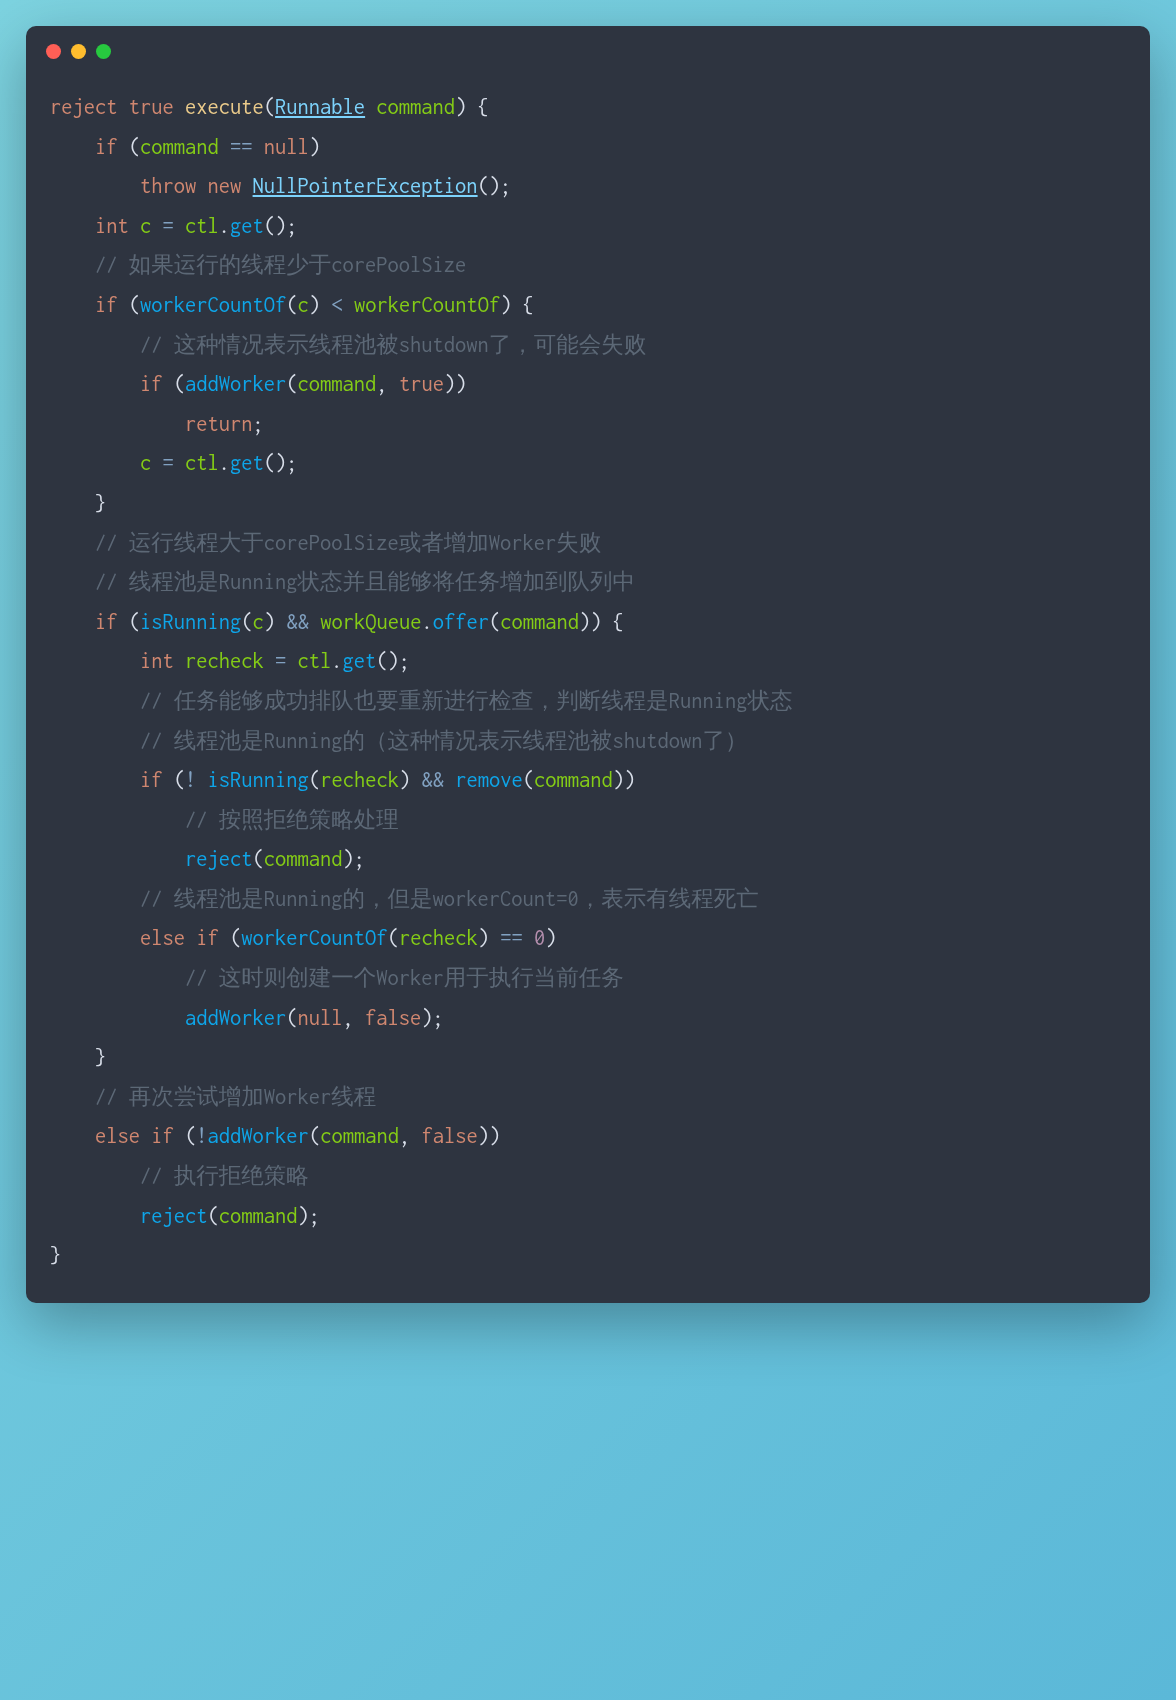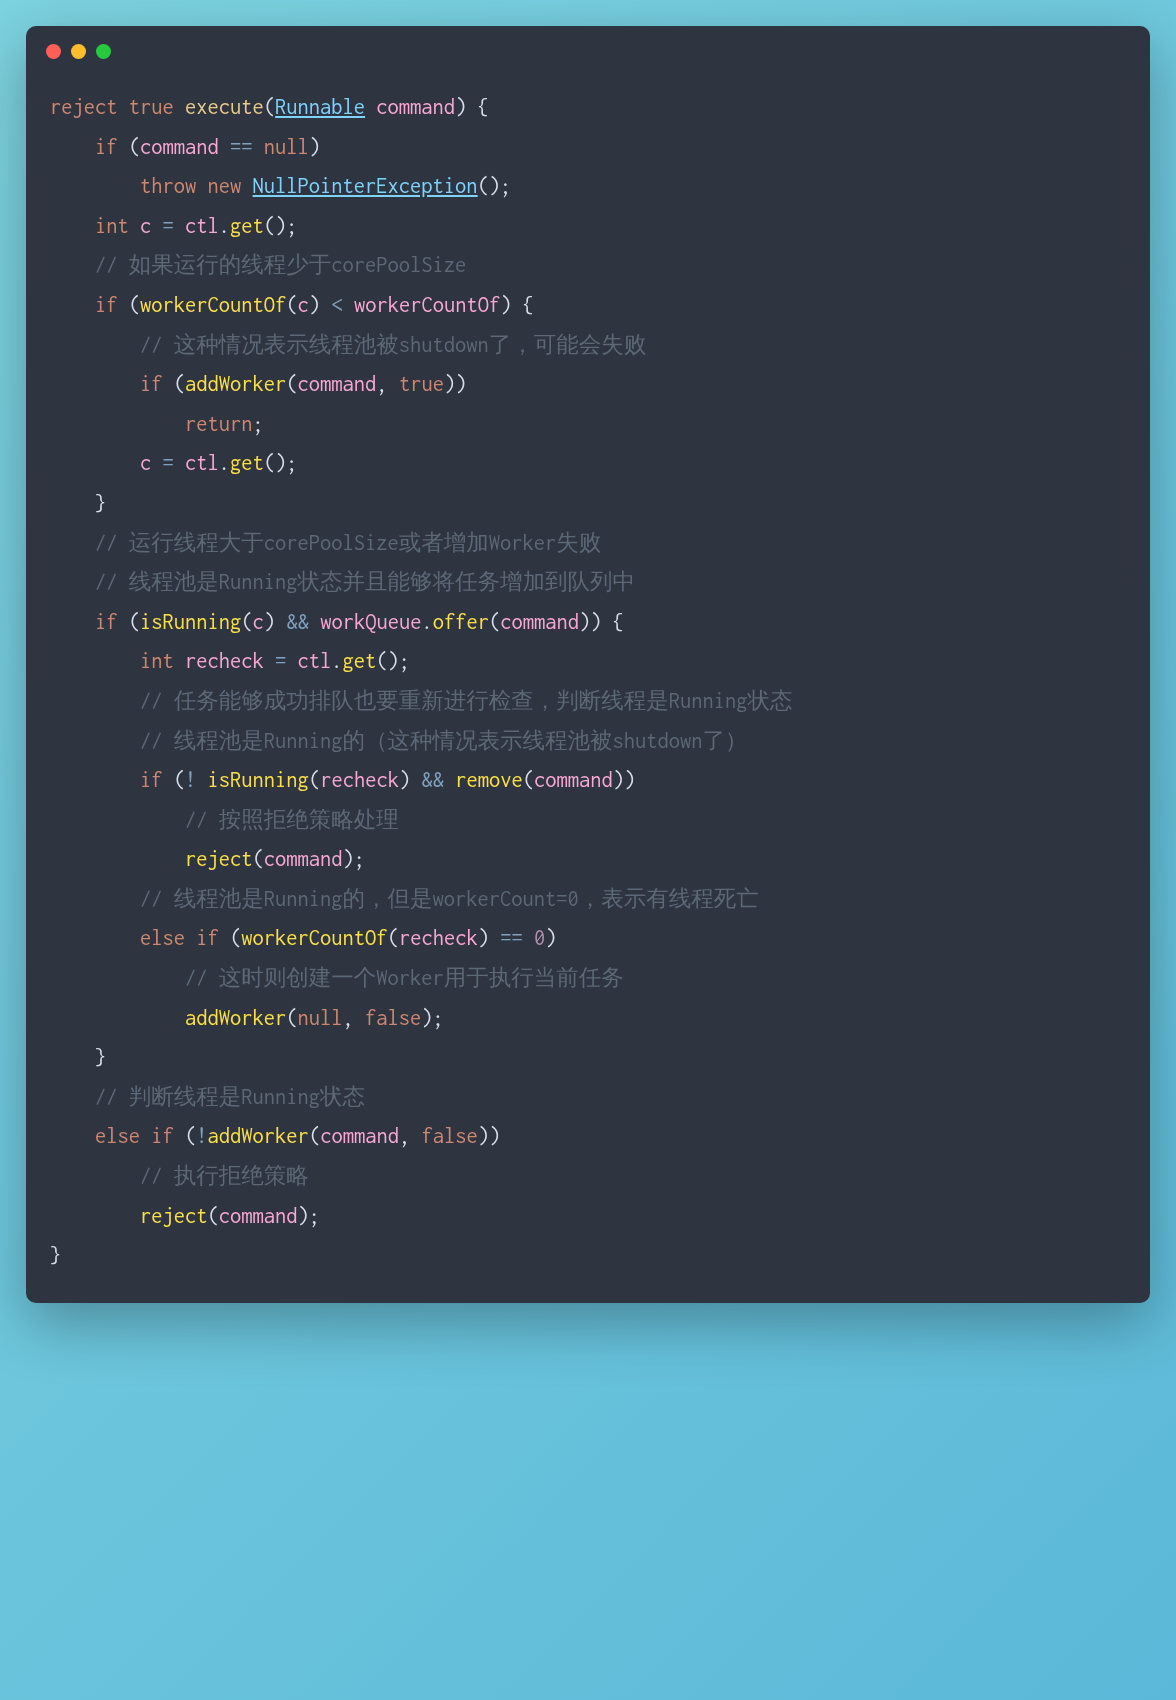--- a/index.html
+++ b/index.html
@@ -46,22 +46,22 @@
     white-space: pre;
     overflow-x: auto;
   }
   .kw { color: #d08770; }
   .type { color: #7dd3fc; text-decoration: underline; }
   .fn { color: #ebcb8b; margin-top: 36px; }
   .num { color: #b48ead; }
   .op { color: #81a1c1; }
   .punc { color: #d8dee9; }
   .comment { color: #5c6876; text-align: center; }
-  .ident { color: #f9a8d4; }
-  .call { color: #fde047; margin-top: 10px; }
+  .ident { color: #84cc16; }
+  .call { color: #0ea5e9; margin-top: 10px; }
 </style>
 </head>
 <body>
 
 <div class="window">
   <div class="titlebar">
     <div class="traffic-light tl-red"></div>
     <div class="traffic-light tl-yellow"></div>
     <div class="traffic-light tl-green"></div>
   </div>
@@ -83,18 +83,18 @@
         <span class="comment">// 任务能够成功排队也要重新进行检查，判断线程是Running状态</span>
         <span class="comment">// 线程池是Running的（这种情况表示线程池被shutdown了）</span>
         <span class="kw">if</span><span class="ident"> </span><span class="punc">(</span><span class="op">!</span><span class="ident"> </span><span class="call">isRunning</span><span class="punc">(</span><span class="ident">recheck</span><span class="punc">)</span><span class="ident"> </span><span class="op">&amp;&amp;</span><span class="ident"> </span><span class="call">remove</span><span class="punc">(</span><span class="ident">command</span><span class="punc">))</span>
             <span class="comment">// 按照拒绝策略处理</span>
             <span class="call">reject</span><span class="punc">(</span><span class="ident">command</span><span class="punc">);</span>
         <span class="comment">// 线程池是Running的，但是workerCount=0，表示有线程死亡</span>
         <span class="kw">else</span><span class="ident"> </span><span class="kw">if</span><span class="ident"> </span><span class="punc">(</span><span class="call">workerCountOf</span><span class="punc">(</span><span class="ident">recheck</span><span class="punc">)</span><span class="ident"> </span><span class="op">==</span><span class="ident"> </span><span class="num">0</span><span class="punc">)</span>
             <span class="comment">// 这时则创建一个Worker用于执行当前任务</span>
             <span class="call">addWorker</span><span class="punc">(</span><span class="kw">null</span><span class="punc">,</span><span class="ident"> </span><span class="kw">false</span><span class="punc">);</span>
     <span class="punc">}</span>
-    <span class="comment">// 判断线程是Running状态</span>
+    <span class="comment">// 再次尝试增加Worker线程</span>
     <span class="kw">else</span><span class="ident"> </span><span class="kw">if</span><span class="ident"> </span><span class="punc">(</span><span class="op">!</span><span class="call">addWorker</span><span class="punc">(</span><span class="ident">command</span><span class="punc">,</span><span class="ident"> </span><span class="kw">false</span><span class="punc">))</span>
         <span class="comment">// 执行拒绝策略</span>
         <span class="call">reject</span><span class="punc">(</span><span class="ident">command</span><span class="punc">);</span>
 <span class="punc">}</span></div>
 </div>
 
 </body></html>

